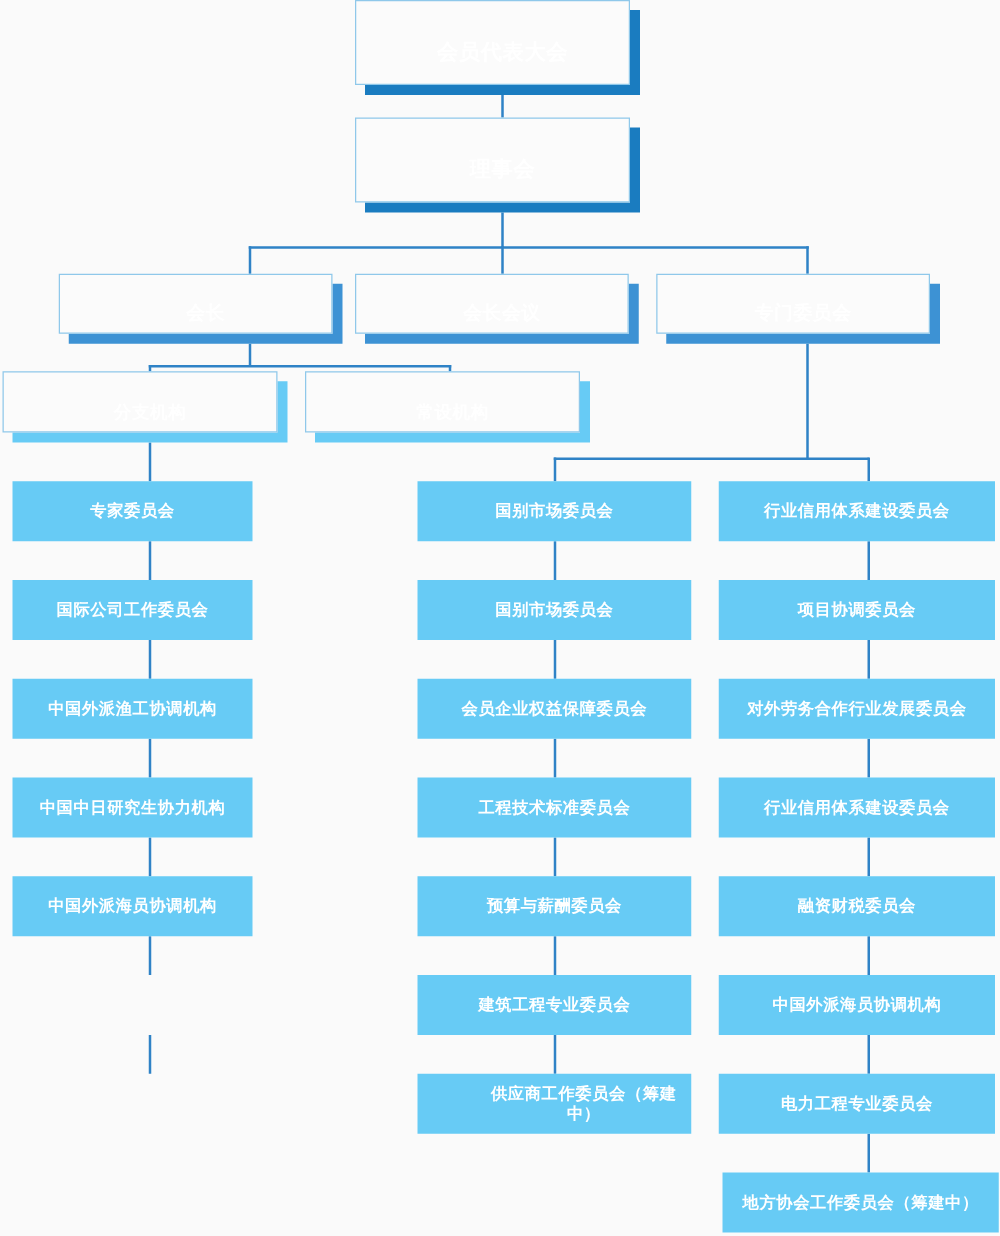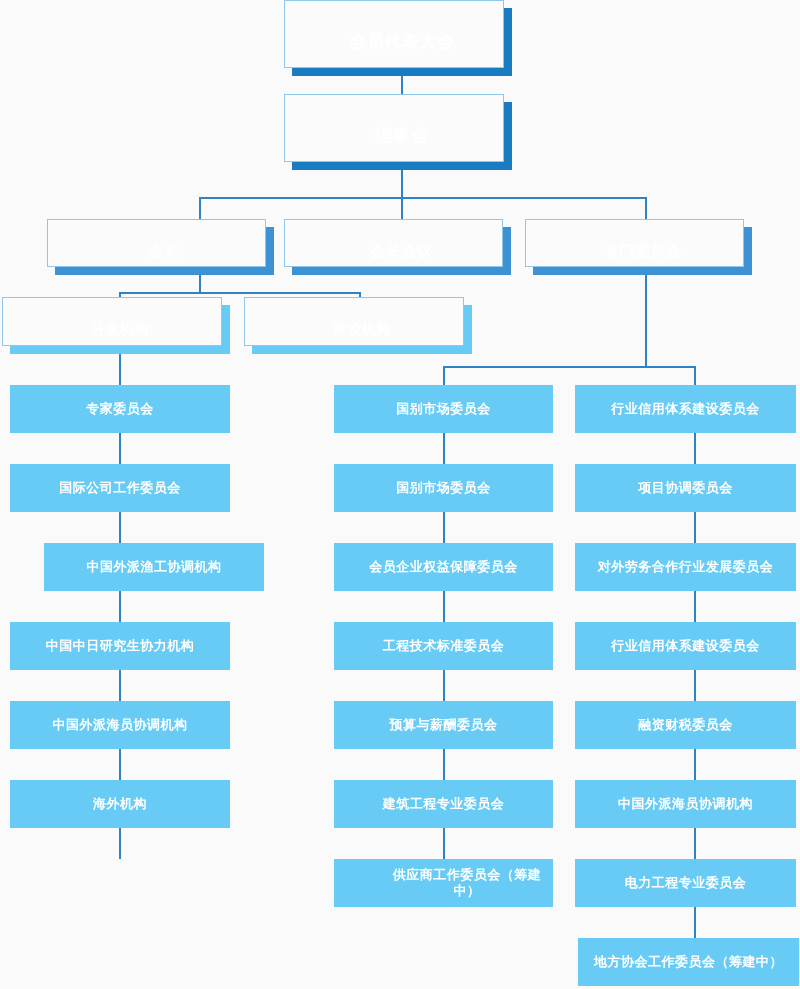--- a/index.html
+++ b/index.html
@@ -75,21 +75,21 @@
     background: #67cbf5;
     font-size: 14px;
     font-weight: bold;
     width: 220px;
     height: 49px;
   }
   .leaf {
     background: #67cbf5;
     font-size: 13px;
     font-weight: bold;
-    width: 220px;
+    width: 192px;
     height: 48px;
   }
   .leaf.mid { width: 219px; }
   .leaf.right { width: 221px; }
 </style>
 </head>
 <body>
 
 <div id="chart">
 
@@ -140,24 +140,23 @@
 
   <div class="node lvl2 framed" style="left:55px; top:227px;">会长</div>
   <div class="node lvl2 framed" style="left:292px; top:227px;">会长会议</div>
   <div class="node lvl2 framed" style="left:533px; top:227px;">专门委员会</div>
 
   <div class="node lvl3 framed" style="left:10px; top:305px;">分支机构</div>
   <div class="node lvl3 framed" style="left:252px; top:305px;">常设机构</div>
 
   <div class="node leaf" style="left:10px; top:385px;">专家委员会</div>
   <div class="node leaf" style="left:10px; top:464px;">国际公司工作委员会</div>
-  <div class="node leaf" style="left:10px; top:543px;margin-left:34px;">中国外派渔工协调机构</div>
+  <div class="node leaf" style="left:10px; top:543px;">中国外派渔工协调机构</div>
   <div class="node leaf" style="left:10px; top:622px;">中国中日研究生协力机构</div>
   <div class="node leaf" style="left:10px; top:701px;">中国外派海员协调机构</div>
-  <div class="node leaf" style="left:10px; top:780px;">海外机构</div>
 
   <div class="node leaf mid" style="left:334px; top:385px;">国别市场委员会</div>
   <div class="node leaf mid" style="left:334px; top:464px;">国别市场委员会</div>
   <div class="node leaf mid" style="left:334px; top:543px;">会员企业权益保障委员会</div>
   <div class="node leaf mid" style="left:334px; top:622px;">工程技术标准委员会</div>
   <div class="node leaf mid" style="left:334px; top:701px;">预算与薪酬委员会</div>
   <div class="node leaf mid" style="left:334px; top:780px;">建筑工程专业委员会</div>
   <div class="node leaf mid" style="left:334px; top:859px;padding-left:47px;">供应商工作委员会（筹建中）</div>
 
   <div class="node leaf right" style="left:575px; top:385px;">行业信用体系建设委员会</div>

